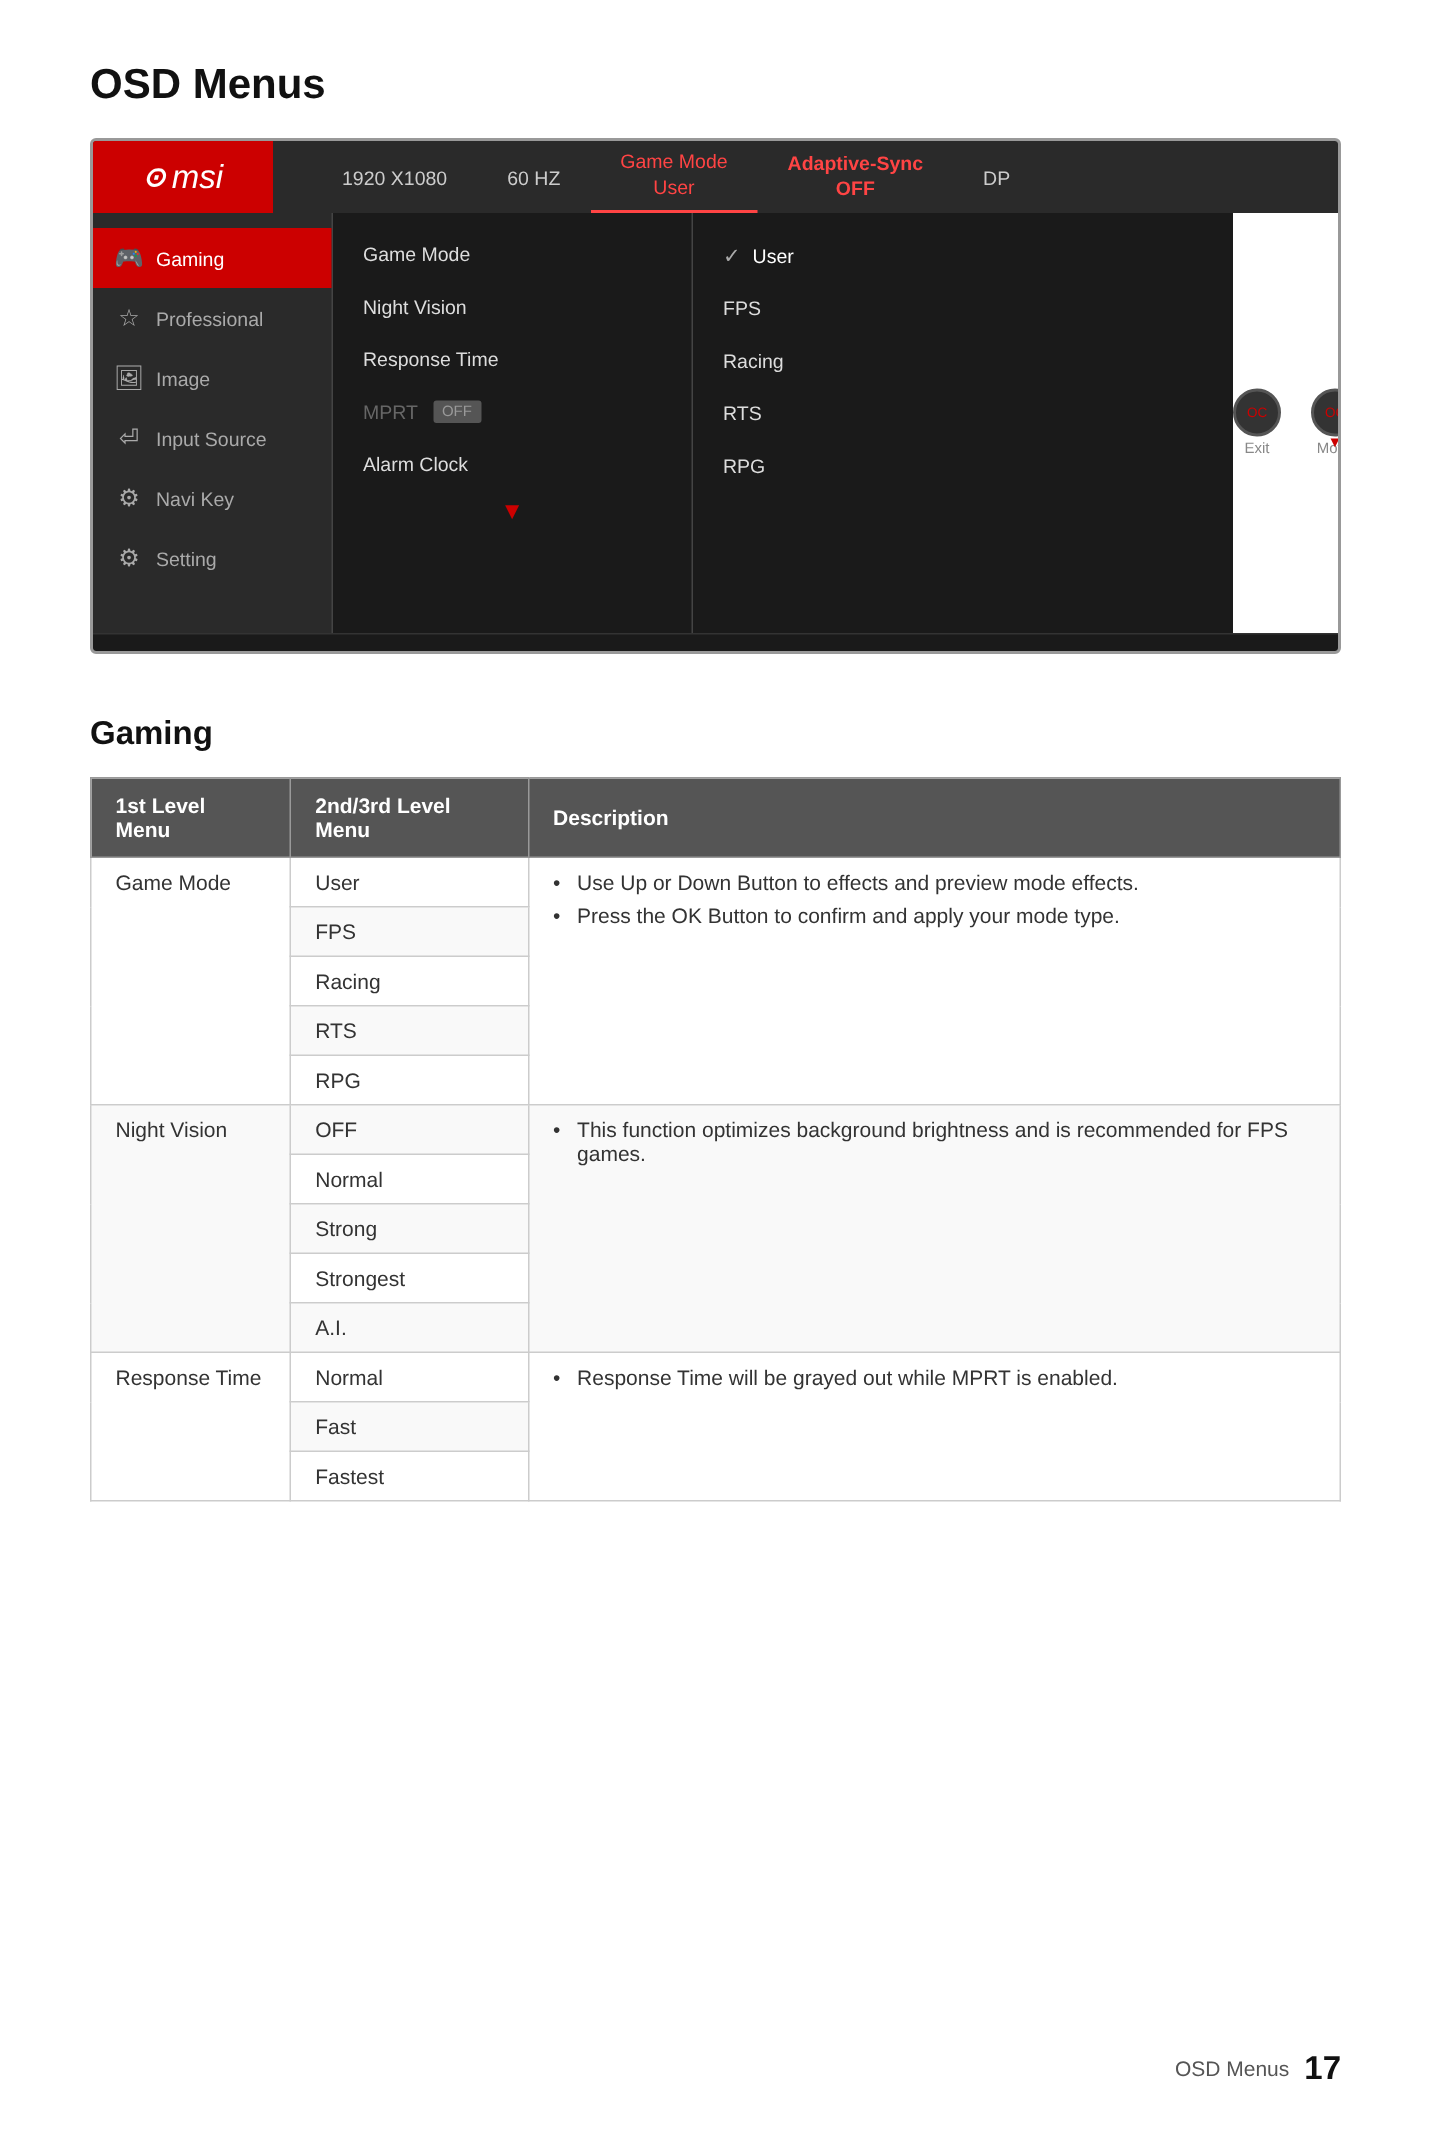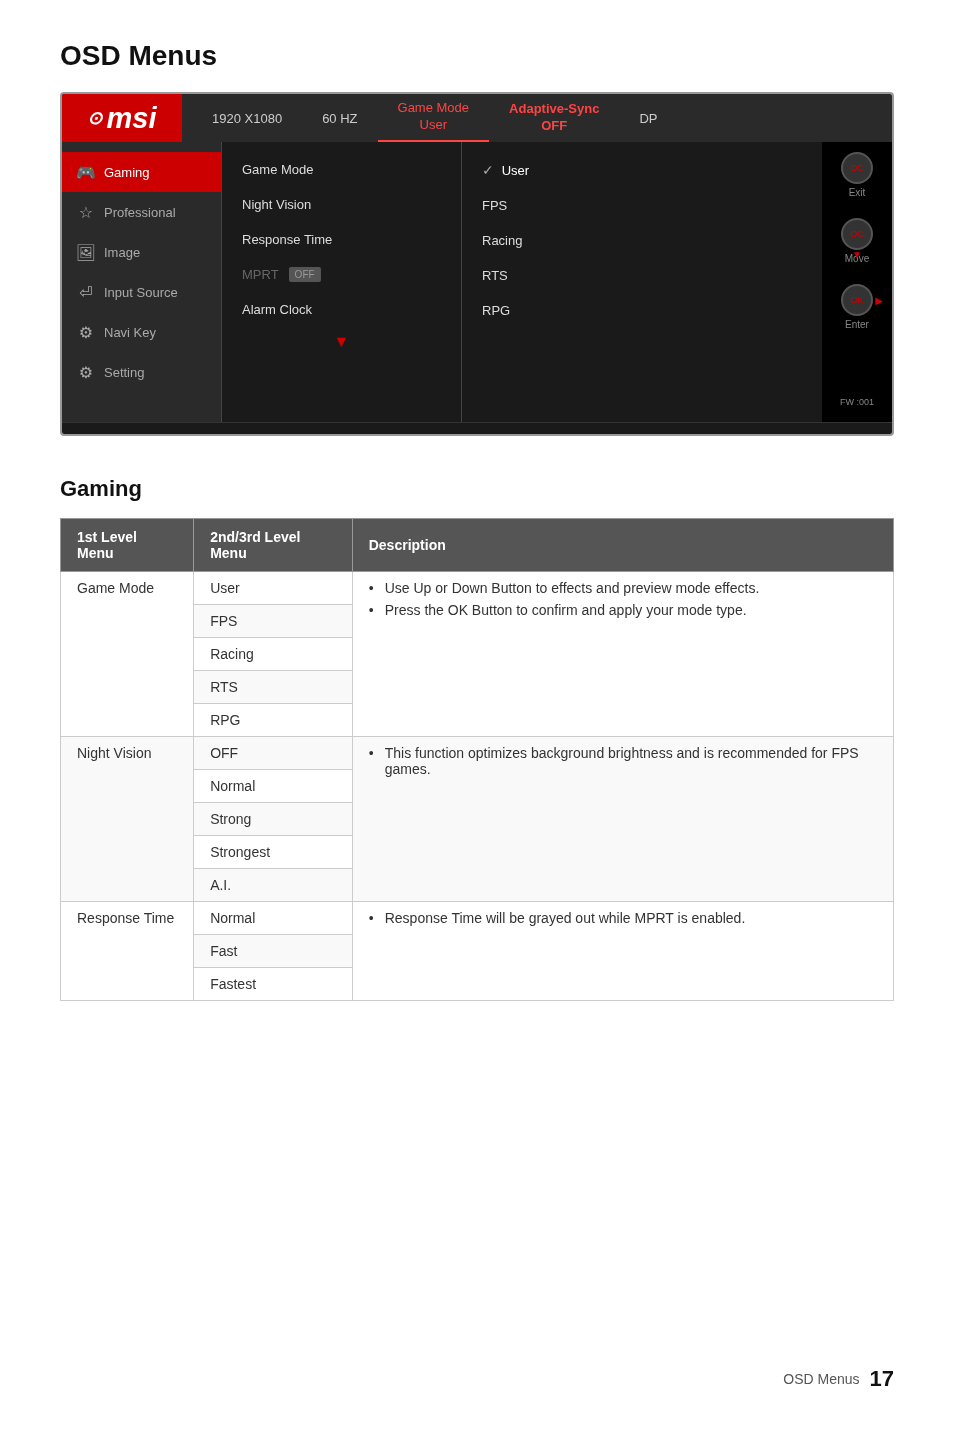--- a/index.html
+++ b/index.html
@@ -59,20 +59,21 @@
       margin-right: 4px;
     }
 
     .top-bar-info {
       display: flex;
       align-items: center;
       flex: 1;
       padding: 0 10px;
       gap: 0;
       height: 100%;
+      margin-left: 16px;
     }
 
     .top-bar-item {
       color: #ccc;
       font-size: 13px;
       padding: 0 20px;
       height: 100%;
       display: flex;
       align-items: center;
     }
@@ -175,23 +176,23 @@
     }
 
     .check-mark {
       color: #aaa;
       font-size: 14px;
     }
 
     
     .controls-panel {
       width: 70px;
-      background: #000000;
-      display: flex;
-      flex-direction: column;
+      background: #ffffff;
+      display: flex;
+      flex-direction: row;
       align-items: center;
       padding: 10px 0;
       gap: 20px;
     }
 
     .control-btn {
       display: flex;
       flex-direction: column;
       align-items: center;
       gap: 3px;
@@ -334,21 +335,21 @@
 </head>
 <body>
 
 <h1 class="page-title">OSD Menus</h1>
 
 <div class="monitor-ui">
 
   <div class="monitor-top-bar">
     <div class="monitor-logo">
       <span class="msi-icon">⊙</span>
-      <span style="color:#fff;font-size:29px;font-weight:700;font-style:italic;">msi</span>
+      <span style="color:#fff;font-size:22px;font-weight:400;font-style:italic;">msi</span>
     </div>
     <div class="top-bar-info">
       <div class="top-bar-item">1920 X1080</div>
       <div class="top-bar-item">60 HZ</div>
       <div class="top-bar-item active" style="text-align:center;line-height:1.3;">Game Mode<br>User</div>
       <div class="top-bar-item highlight" style="text-align:center;line-height:1.3;">Adaptive-Sync<br>OFF</div>
       <div class="top-bar-item">DP</div>
     </div>
   </div>
 

